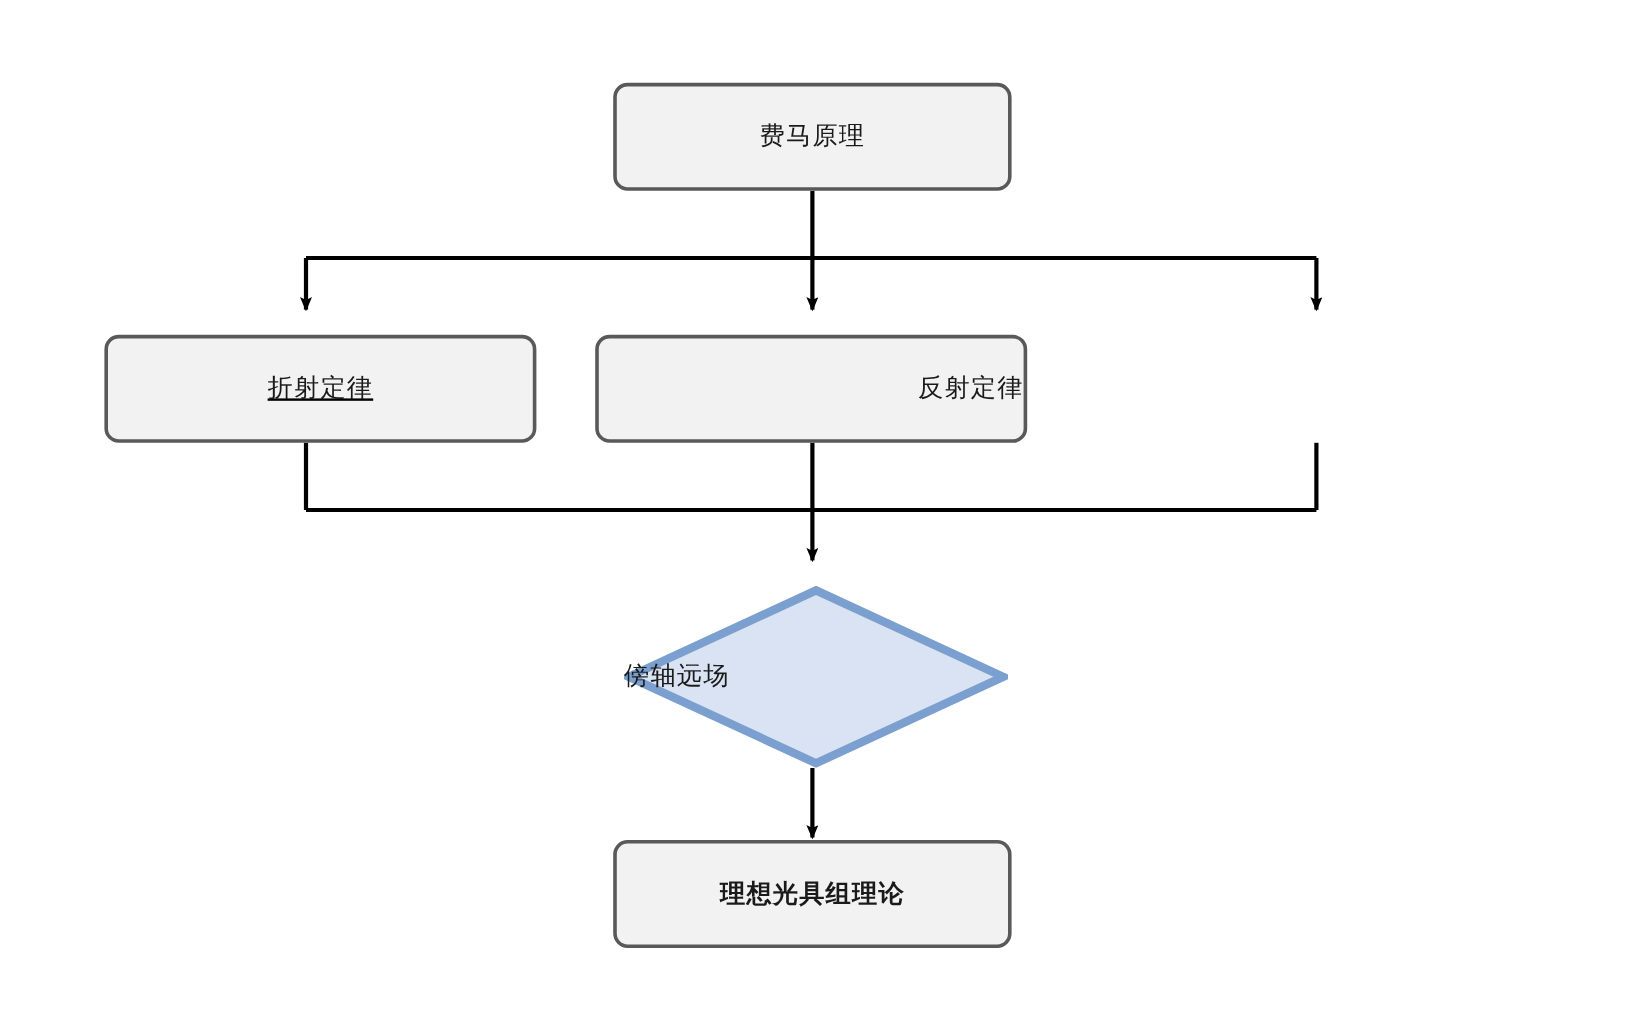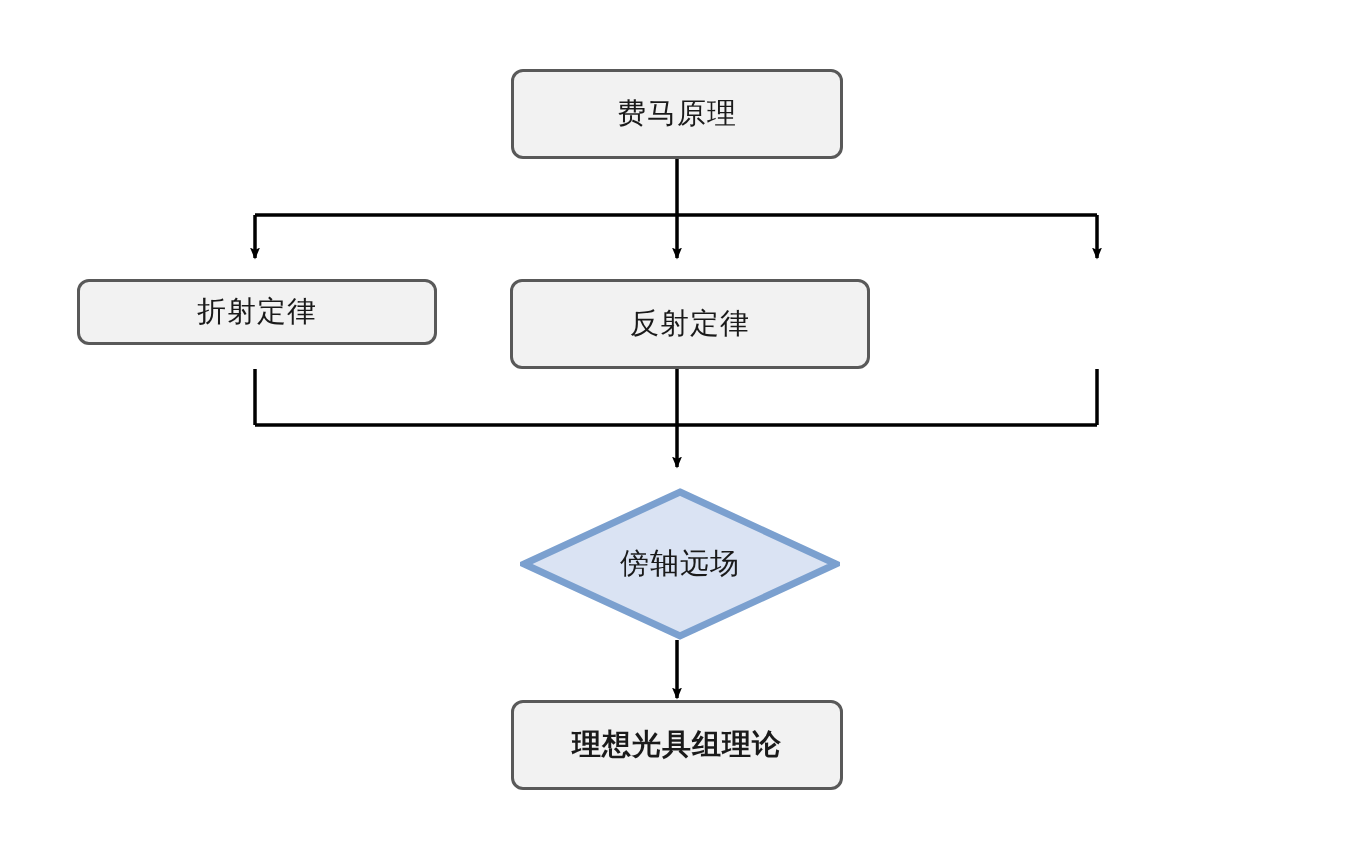--- a/index.html
+++ b/index.html
@@ -35,32 +35,32 @@
     align-items: center;
     justify-content: center;
   }
   .node-process {
     background: #f2f2f2;
     border: 3px solid #595959;
     border-radius: 12px;
   }
   .node-label {
     font-family: "DejaVu Serif", "Liberation Serif", serif;
-    font-size: 29px;
+    font-size: 21px;
     line-height: 1.1;
     color: #1a1a1a;
     letter-spacing: 1px;
     white-space: nowrap;
     user-select: none;
   }
   .node-decision {
     position: absolute;
     display: flex;
     align-items: center;
-    justify-content: center;
+    justify-content: flex-start;
   }
   .node-decision .diamond-svg {
     position: absolute;
     left: 0;
     top: 0;
   }
   .node-decision .node-label {
     position: relative;
     z-index: 2;
   }
@@ -94,25 +94,25 @@
 
     <g>
       <path d="M677,640 L677,698" stroke="#000000" stroke-width="3.5" fill="none" marker-end="url(#arrowhead)"></path>
     </g>
   </svg>
 
   <div class="node node-process" style="left:511px; top:69px; width:332px; height:90px;">
     <span class="node-label">费马原理</span>
   </div>
 
-  <div class="node node-process" style="left:77px; top:279px; width:360px; height:66px;">
+  <div class="node node-process" style="left:87px; top:279px; width:360px; height:90px;text-decoration:underline;">
     <span class="node-label">折射定律</span>
   </div>
 
-  <div class="node node-process" style="left:510px; top:279px; width:360px; height:90px;">
+  <div class="node node-process" style="left:496px; top:279px; width:360px; height:90px;justify-content:flex-end;">
     <span class="node-label">反射定律</span>
   </div>
 
 
   <div class="node-decision" style="left:520px; top:488px; width:320px; height:152px;">
     <svg class="diamond-svg" width="320" height="152" viewBox="0 0 320 152" xmlns="http://www.w3.org/2000/svg">
       <polygon points="160,4 316,76 160,148 4,76" fill="#dae3f3" stroke="#7ba0cf" stroke-width="7" stroke-linejoin="miter"></polygon>
     </svg>
     <span class="node-label">傍轴远场</span>
   </div>

